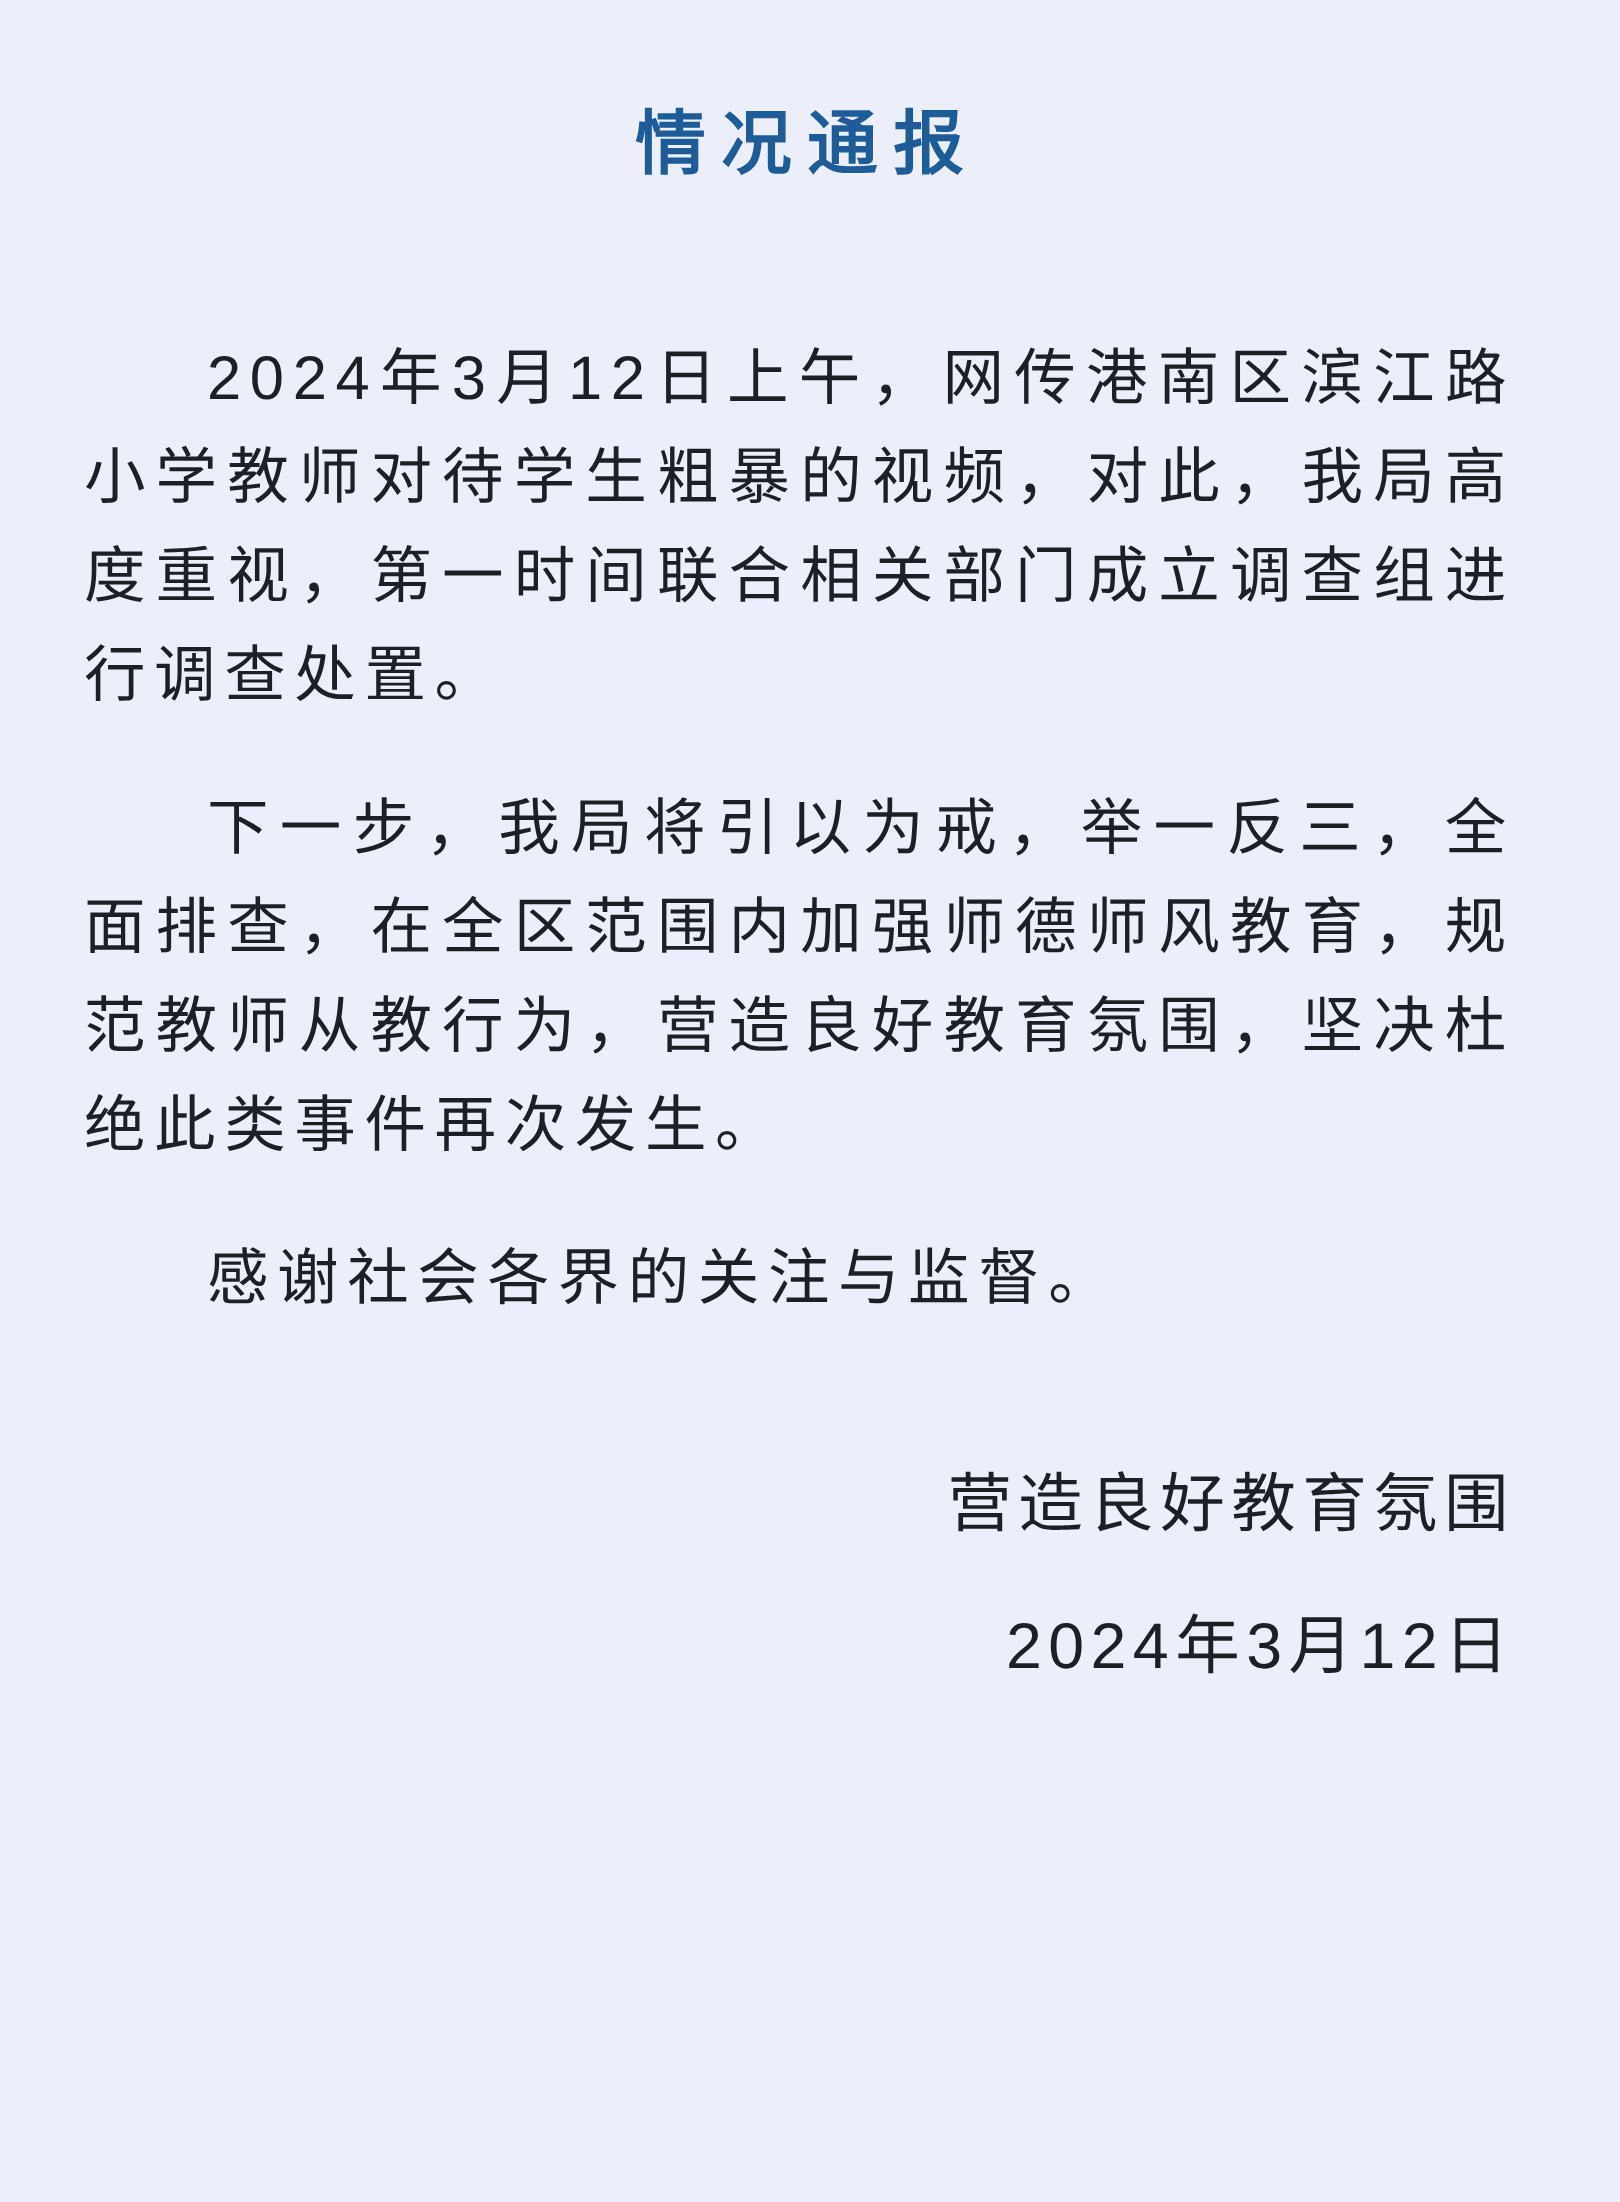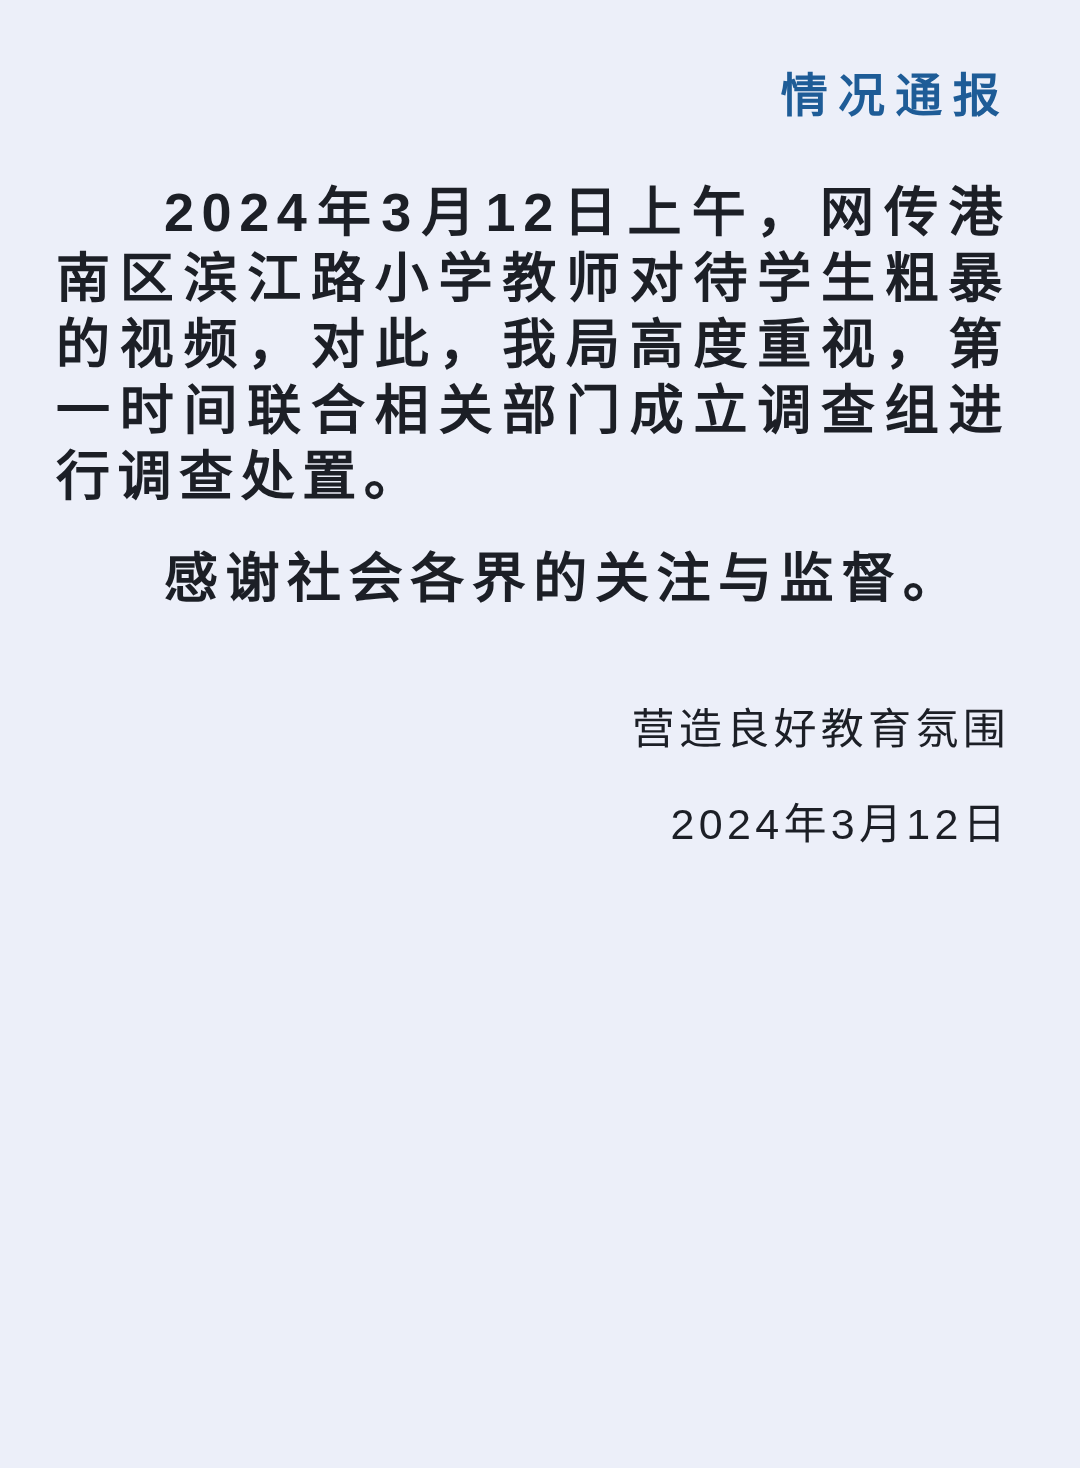--- a/index.html
+++ b/index.html
@@ -14,38 +14,38 @@
     font-family:"Liberation Sans","DejaVu Sans",sans-serif;
     color:var(--text-color);
     overflow:hidden;
   }
   .notice{
     width:1080px;
     height:1468px;
     padding:72px 70px 0 56px;
   }
   .notice-title{
-    text-align:right;
+    text-align:center;
     font-size:47px;
     font-weight:bold;
     color:var(--title-color);
     letter-spacing:0.22em;
     text-indent:0.22em; 
     line-height:1;
-    margin-bottom:60px;
+    margin-bottom:100px;
   }
   .notice-body p{
-    font-size:54px;
+    font-size:41px;
     line-height:66px;
     letter-spacing:0.14em;
     text-align:justify;
     text-justify:inter-character;
     text-indent:2em;
     margin-bottom:36px;
-    font-weight:700;
+    font-weight:400;
   }
   .notice-sign{
     margin-top:85px;
     text-align:right;
     font-size:43px;
     line-height:66px;
     letter-spacing:0.10em;
     font-weight:500;
   }
   .notice-sign .sign-date{
@@ -53,20 +53,21 @@
   }
 </style>
 </head>
 <body>
 
 <div class="notice">
   <h1 class="notice-title">情况通报</h1>
 
   <div class="notice-body">
     <p>2024年3月12日上午，网传港南区滨江路小学教师对待学生粗暴的视频，对此，我局高度重视，第一时间联合相关部门成立调查组进行调查处置。</p>
+    <p>下一步，我局将引以为戒，举一反三，全面排查，在全区范围内加强师德师风教育，规范教师从教行为，营造良好教育氛围，坚决杜绝此类事件再次发生。</p>
     <p>感谢社会各界的关注与监督。</p>
   </div>
 
   <div class="notice-sign">
     <div class="sign-issuer">营造良好教育氛围</div>
     <div class="sign-date">2024年3月12日</div>
   </div>
 </div>
 
 </body></html>

